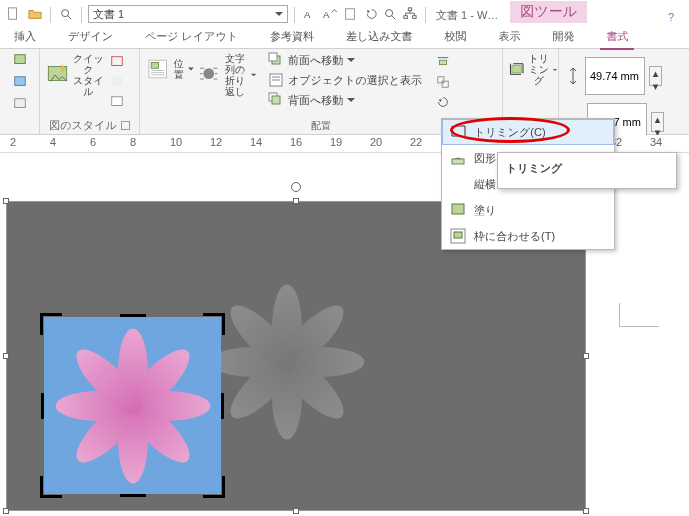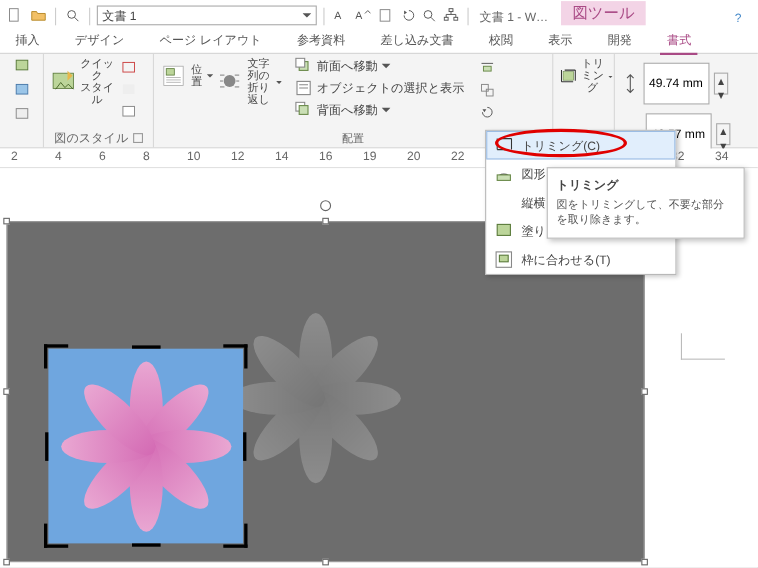--- a/index.html
+++ b/index.html
@@ -460,14 +460,13 @@
           <rect x="4" y="4" width="8" height="6" fill="#bcd59a" stroke="#5a7a3a"></rect>
         </svg>
       </span>
     <span>枠に合わせる(T)</span>
   </div>
 </div>
 <div class="redcirc"></div>
 
 <div class="tooltip">
   <div class="tt-title">トリミング</div>
-  <div class="tt-body">図をトリミングして、不要な部分を取り除きます。</div>
 </div>
 
 </body></html>

